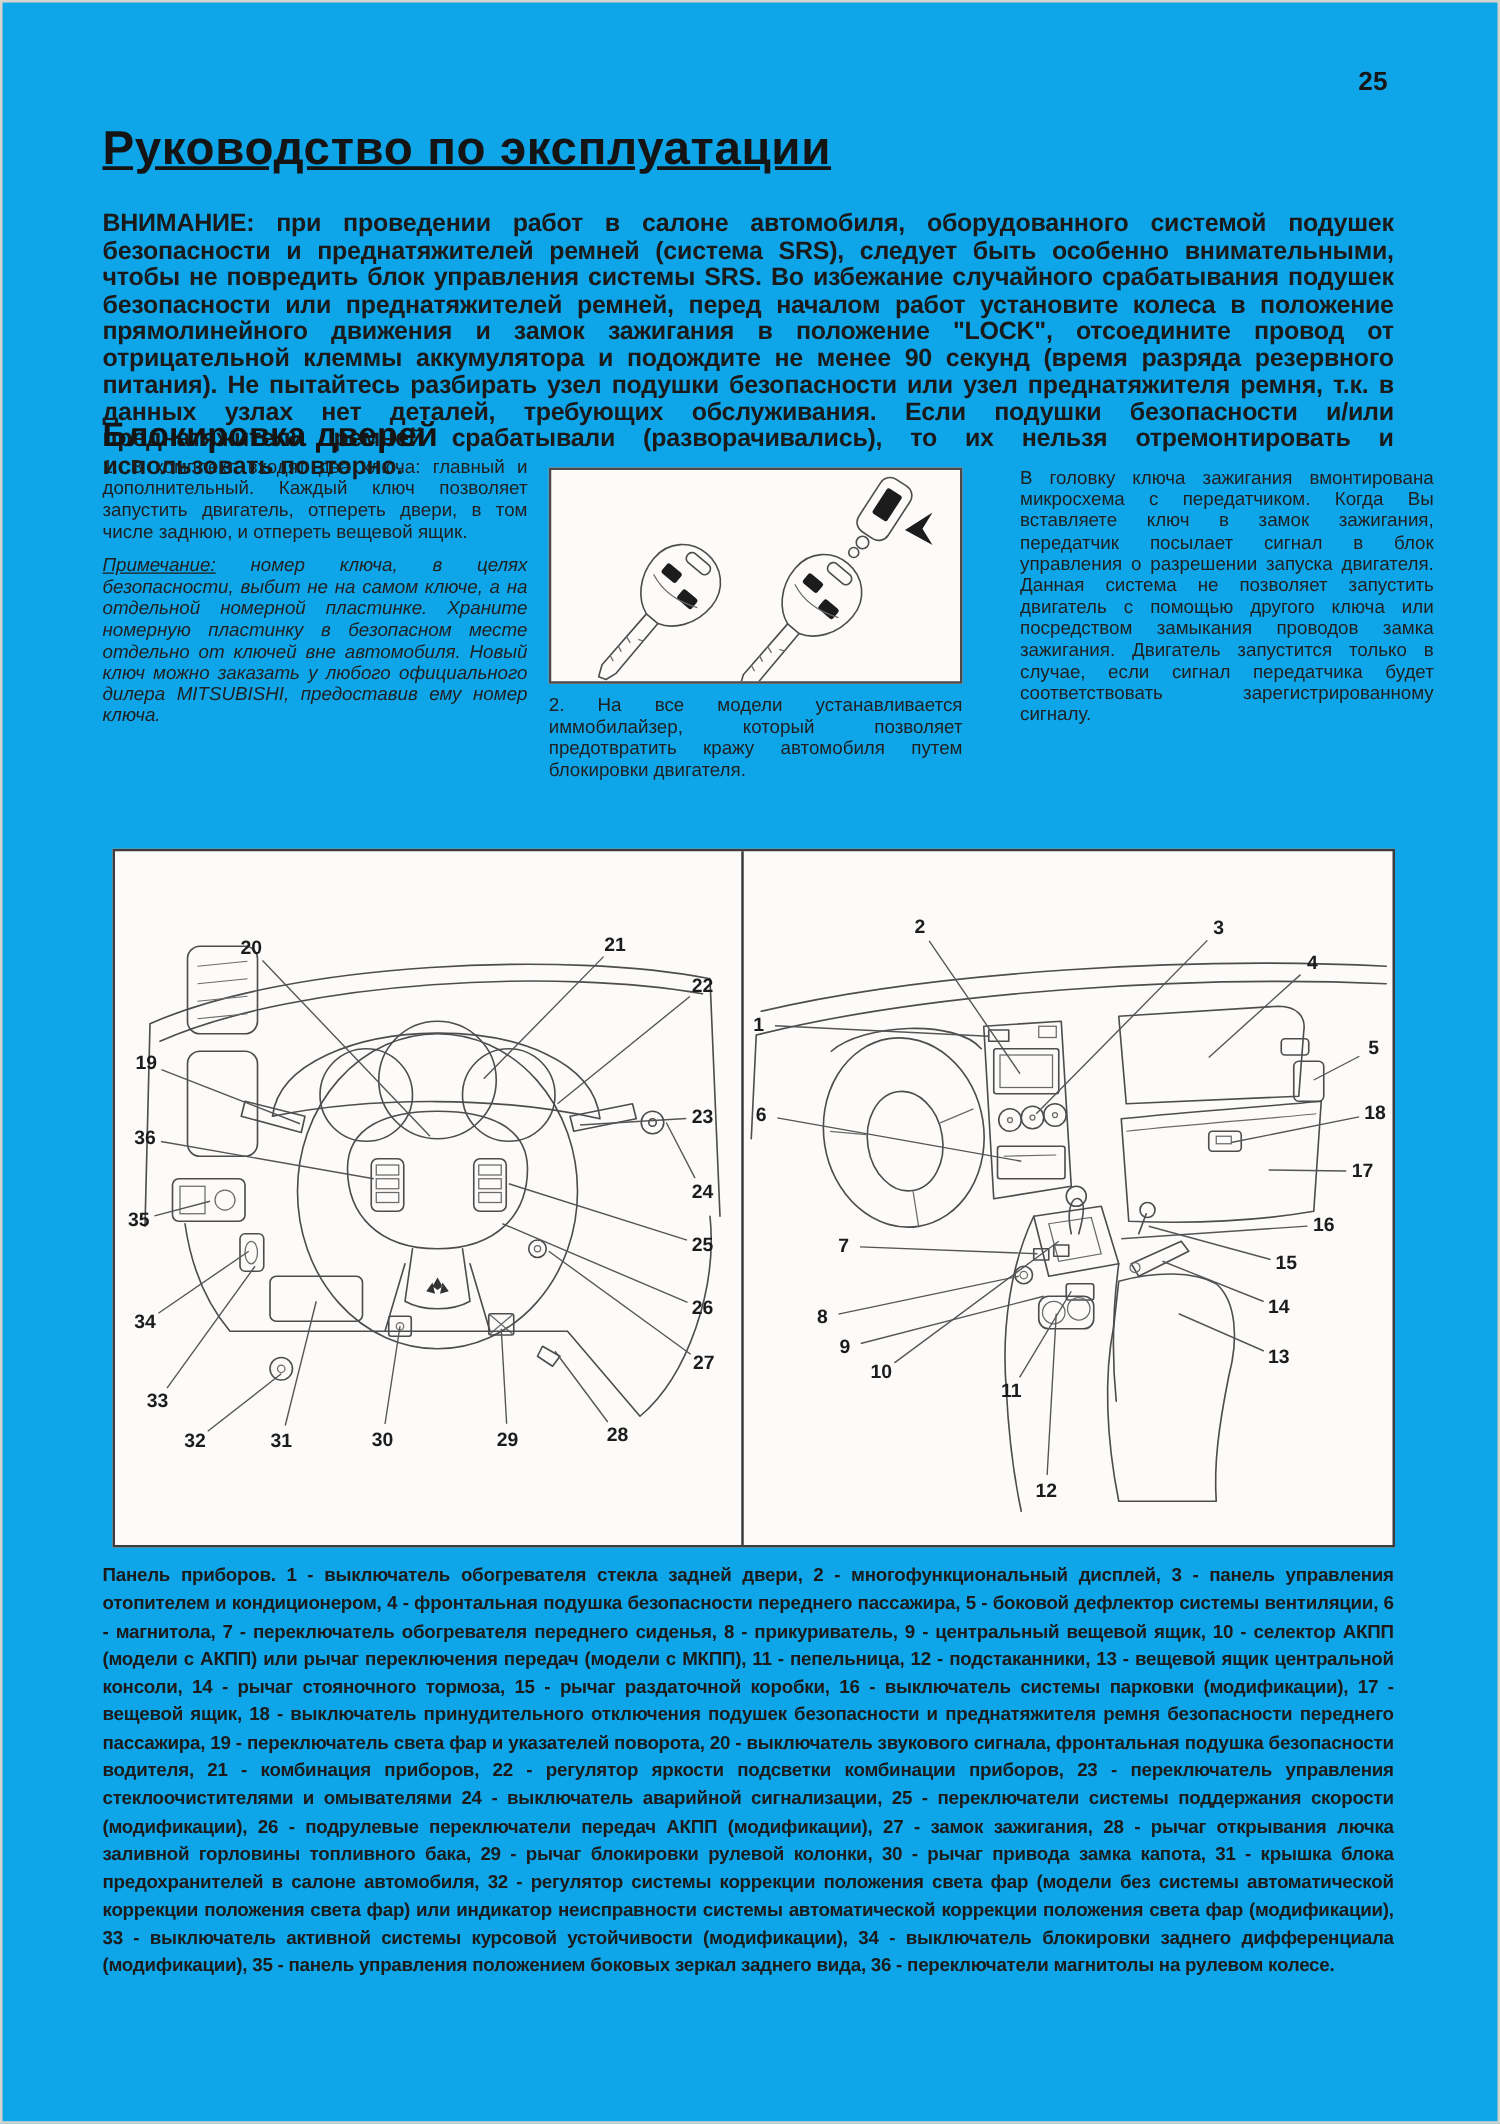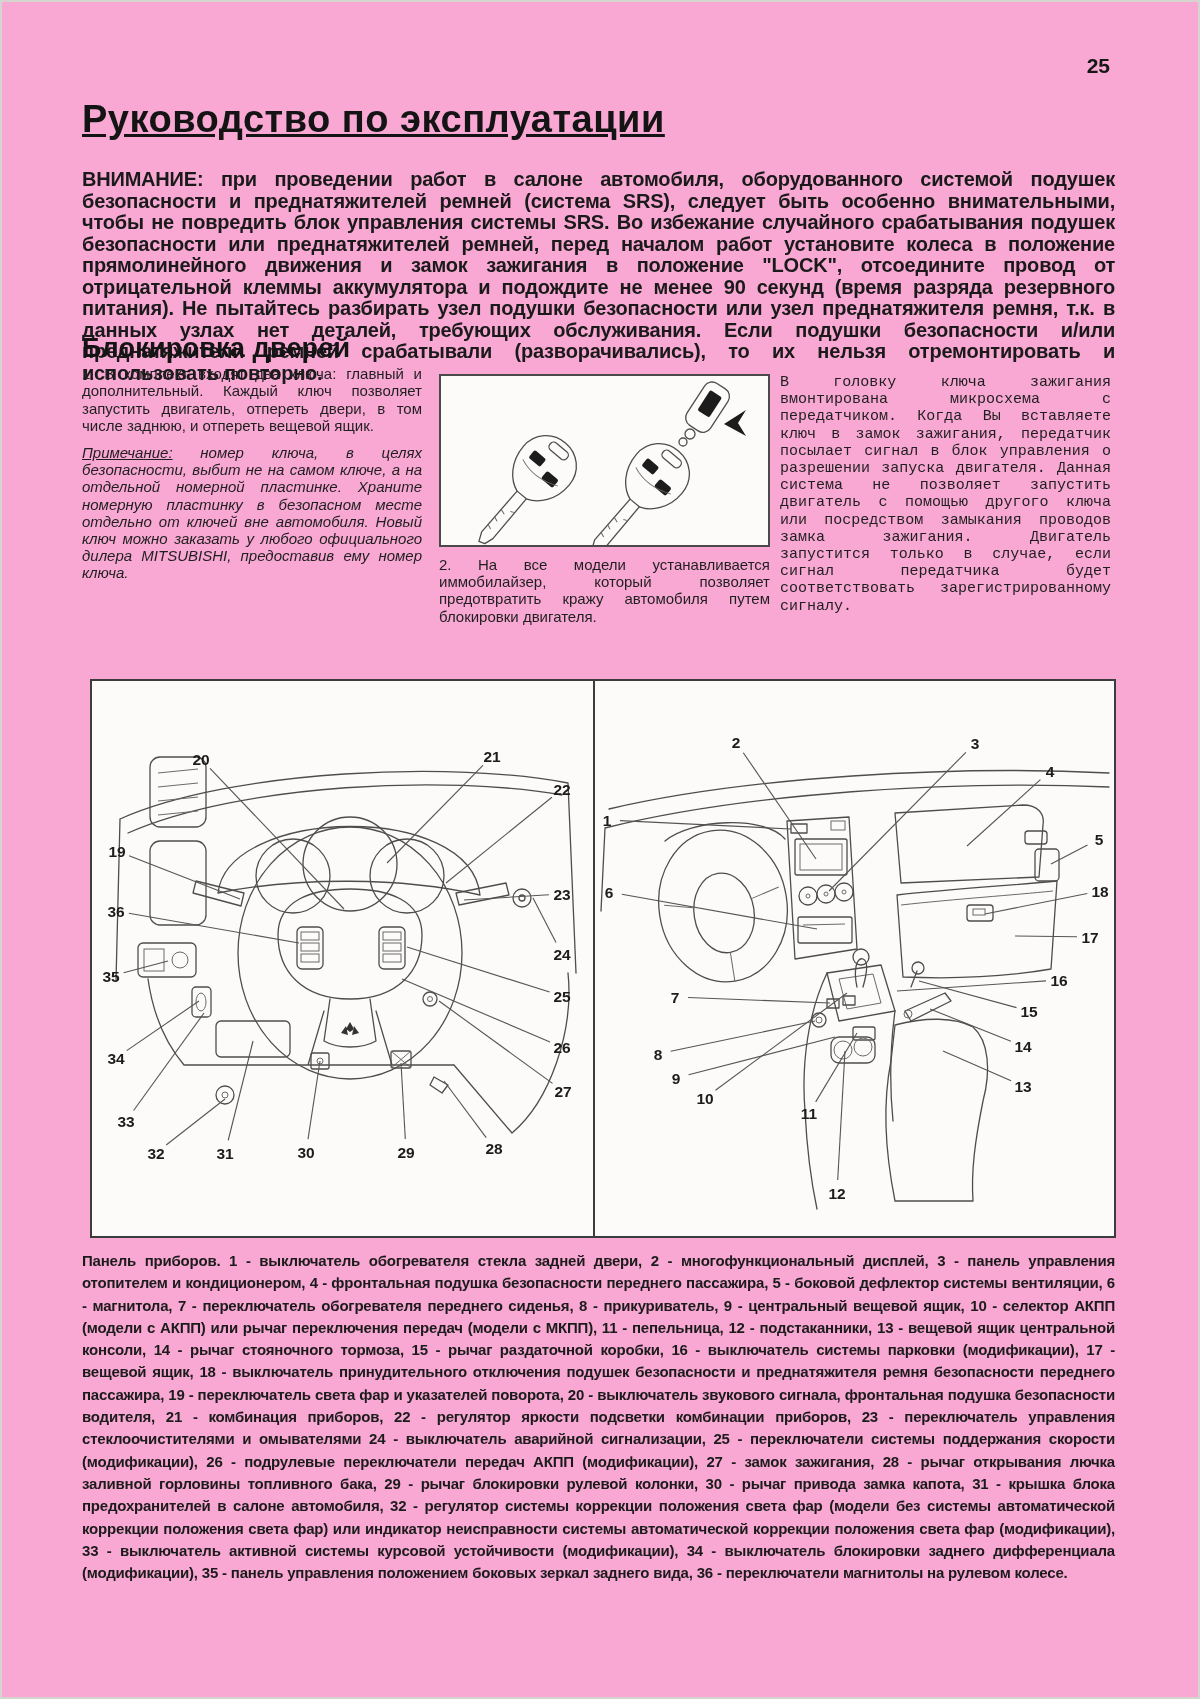--- a/index.html
+++ b/index.html
@@ -6,39 +6,39 @@
   body{
     width:1200px;height:1699px;position:relative;
     background:#fbfaf7;
     font-family:"Liberation Sans","DejaVu Sans",sans-serif;
     color:#1f1f1f;
   }
   .page{
     position:absolute;inset:0;
     border:2px solid #d6d4cf;
     box-sizing:border-box;
-    background:#f9a8d4;
+    background:#0ea5e9;
   }
   .pagenum{
     position:absolute;top:52px;right:88px;
     font-size:21px;font-weight:bold;color:#161616;
   }
   .title{
     position:absolute;left:80px;top:96px;width:1033px;
     font-size:38px;font-weight:bold;letter-spacing:.5px;color:#141414;text-decoration:underline;
   }
   .warning{
     position:absolute;left:80px;top:167px;width:1033px;
     font-size:20px;line-height:21.5px;font-weight:bold;
     text-align:justify;color:#1a1a1a;letter-spacing:-.2px;
   }
   .col{position:absolute;font-size:15px;line-height:17.2px;text-align:justify;}
   .col1{left:80px;top:338px;width:340px;}
   .col2{left:437px;top:372px;width:331px;}
-  .col3{left:778px;top:372px;width:331px;font-family:Liberation Mono, monospace;}
+  .col3{left:814px;top:372px;width:331px;}
   .sec-head{font-size:27px;font-weight:bold;color:#141414;margin:0 0 8px 0;letter-spacing:.2px;}
   .para{margin:0 0 9px 0;}
   .note{font-style:italic;margin:10px 0 0 0;}
   .lbl{text-decoration:underline;font-style:italic;margin-top:30px;}
   .keybox{
     width:331px;height:173px;border:2px solid #4a4a4a;background:#fcfbf9;
     box-sizing:border-box;
   }
   .keybox svg{display:block;}
   .fig{

